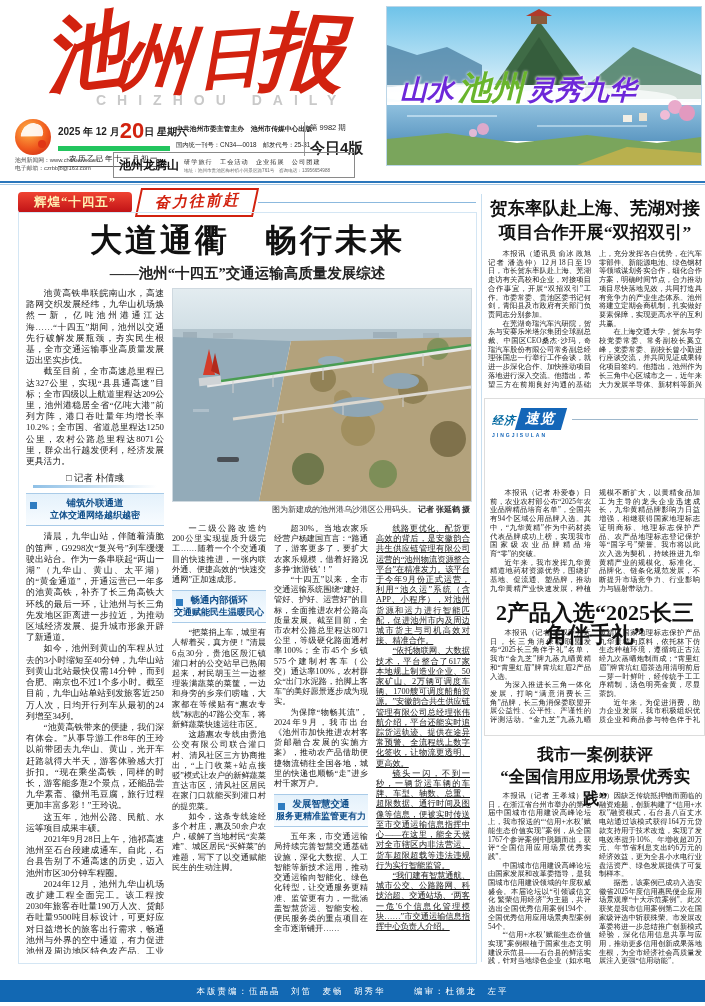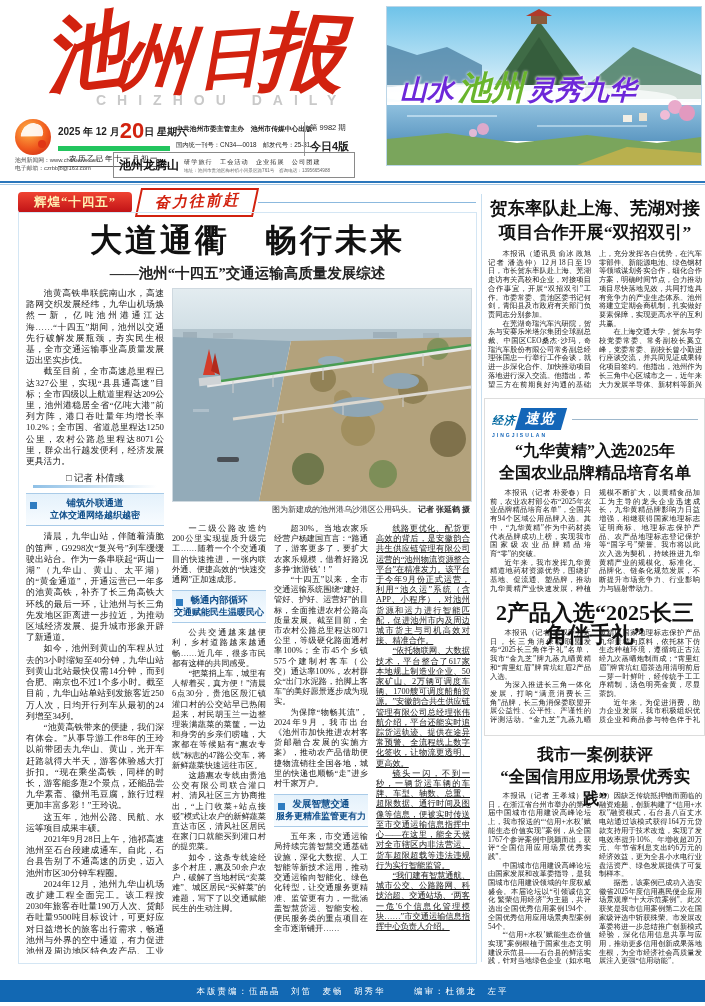--- a/index.html
+++ b/index.html
@@ -25,21 +25,21 @@
   .dateline{font-size:10px;font-weight:bold;white-space:nowrap;}
   .dateline .big{font-size:22px;color:#d2220f;font-weight:bold;vertical-align:-3px;}
   .lunar{margin-top:2px;border-top:5px solid #22c55e;border-bottom:1px solid #666;
          font-size:7.5px;letter-spacing:1.5px;padding:2.5px 0;text-align:center;width:112px;}
   .vline{width:0;border-left:1px solid #9a9a9a;}
   .pubblock{left:176px;top:124px;width:126px;font-family:"Liberation Sans",sans-serif;color:#222;}
   .pub1{font-size:6.8px;font-weight:bold;white-space:nowrap;}
   .pub2{font-size:6.3px;margin-top:7px;white-space:nowrap;}
   .issueblock{left:310px;top:123px;width:70px;font-family:"Liberation Sans",sans-serif;color:#222;}
   .iss1{font-size:7.5px;white-space:nowrap;}
-  .iss2{font-size:11px;font-weight:bold;margin-top:6px;}
+  .iss2{font-size:15px;font-weight:bold;margin-top:6px;}
   .webblock{left:15px;top:156px;width:100px;font-size:5.8px;line-height:8px;color:#444;
             font-family:"Liberation Sans",sans-serif;white-space:nowrap;}
   .adbox{left:113px;top:152px;width:240px;height:24px;border:1px solid #8a8a8a;
          display:flex;align-items:center;font-family:"Liberation Sans",sans-serif;}
   .adtitle{font-size:12px;font-weight:bold;color:#111;padding:0 5px;white-space:nowrap;}
   .adright{flex:1;overflow:hidden;}
   .adservices{font-size:6.2px;color:#222;letter-spacing:1px;white-space:nowrap;}
   .adaddress{font-size:4.6px;color:#666;white-space:nowrap;margin-top:1px;}
   .toprule{left:0;top:181px;width:705px;height:2px;background:#2a76bb;}
   .toprule2{left:0;top:184px;width:705px;height:1px;background:#a9cbe6;}
@@ -293,21 +293,20 @@
 
   <div class="abs col colsm col2">
     <div>
         <p>一二级公路改造约200公里实现提质升级完工……随着一个个交通项目的快速推进，一张内联外通、便捷高效的“快速交通网”正加速成形。</p>
       </div>
     <div class="secbox">
       <div class="sec1">畅通内部循环</div>
       <div class="sec2">交通赋能民生温暖民心</div>
     </div>
     <div>
-        <p>公共交通越来越便利，乡村道路越来越通畅……近几年，很多市民都有这样的共同感受。</p>
         <p>“把菜捎上车，城里有人帮着买，真方便！”清晨6点30分，贵池区殷汇镇灌口村的公交站早已热闹起来，村民胡玉兰一边整理装满蔬菜的菜筐，一边和身旁的乡亲们唠嗑，大家都在等候贴有“惠农专线”标志的47路公交车，将新鲜蔬菜快速运往市区。</p>
         <p>这趟惠农专线由贵池公交有限公司联合灌口村、清风社区三方协商推出，“上门收菜+站点接驳”模式让农户的新鲜蔬菜直达市区，清风社区居民在家门口就能买到灌口村的提兜菜。</p>
         <p>如今，这条专线途经多个村庄，惠及50余户农户，破解了当地村民“卖菜难”、城区居民“买鲜菜”的难题，写下了以交通赋能民生的生动注脚。</p>
       </div>
   </div>
 
   <div class="abs col colsm col3">
     <div>
         <p>超30%。当地农家乐经营户杨建国直言：“路通了，游客更多了，要扩大农家乐规模，借着好路况多挣‘旅游钱’！”</p>
         <p>“十四五”以来，全市交通运输系统围绕“建好、管好、护好、运营好”的目标，全面推进农村公路高质量发展。截至目前，全市农村公路总里程达8071公里，等级硬化路面通村率100%；全市45个乡镇575个建制村客车（公交）通达率100%，农村群众“出门水泥路，抬脚上客车”的美好愿景逐步成为现实。</p>
@@ -348,24 +347,20 @@
     <span class="econwrap">
       <span class="econ-cn1">经济</span>
       <span class="econ-en">JINGJISULAN</span>
     </span>
     <span class="econ-arrow">
       <i>速览</i>
     </span>
     <span class="econ-line"></span>
   </div>
 
-  <div class="abs rhead rheadB">
-    <div>“九华黄精”入选2025年</div>
-    <div>全国农业品牌精品培育名单</div>
-  </div>
   <div class="abs rbody rbodyB">
       <p>本报讯（记者 朴爱春）日前，农业农村部公布“2025年农业品牌精品培育名单”，全国共有94个区域公用品牌入选。其中，“九华黄精”作为中药材类代表品牌成功上榜，实现我市国家级农业品牌精品培育“零”的突破。</p>
       <p>近年来，我市发挥九华黄精道地药材资源优势，围绕扩基地、促流通、塑品牌，推动九华黄精产业快速发展，种植规模不断扩大，以黄精食品加工为主导的龙头企业迅速成长，九华黄精品牌影响力日益增强，相继获得国家地理标志证明商标、地理标志保护产品、农产品地理标志登记保护等“国字号”荣誉。我市将以此次入选为契机，持续推进九华黄精产业的规模化、标准化、品牌化、链条化规范发展，不断提升市场竞争力、行业影响力与辐射带动力。</p>
     </div>
 
   <div class="abs rhead rheadC">2产品入选“2025长三角伴手礼”</div>
   <div class="abs rbody rbodyC">
       <p>本报讯（记者 麦双甲）近日，长三角消保委联盟发布“2025长三角伴手礼”名单，我市“金九芝”牌九蒸九晒黄精和“霄里红眉”牌霄坑红眉2产品入选。</p>
       <p>为深入推进长三角一体化发展，打响“满意消费长三角”品牌，长三角消保委联盟开展公益性、公平性、严谨性的评测活动。“金九芝”九蒸九晒黄精以国家地理标志保护产品九华黄精为原料，依托林下仿生态种植环境，遵循纯正古法经九次蒸晒炮制而成；“霄里红眉”牌霄坑红眉茶选用清明前后一芽一叶鲜叶，经传统手工工序精制，汤色明亮金黄，尽显茶韵。</p>
       <p>近年来，为促进消费，助力企业发展，我市积极组织优质企业和商品参与特色伴手礼评测活动，截至目前，全市共有“安徽特色伴手礼”6件、“长三角伴手礼”2件。</p>

